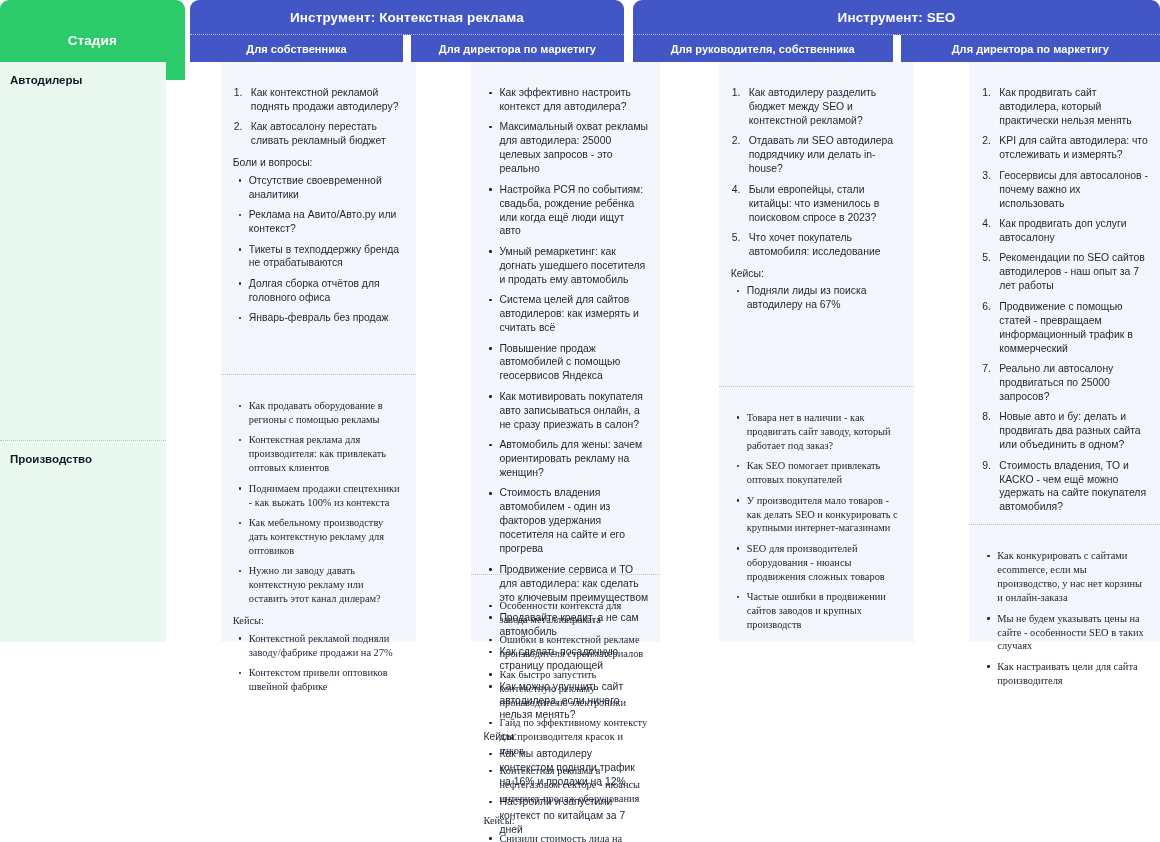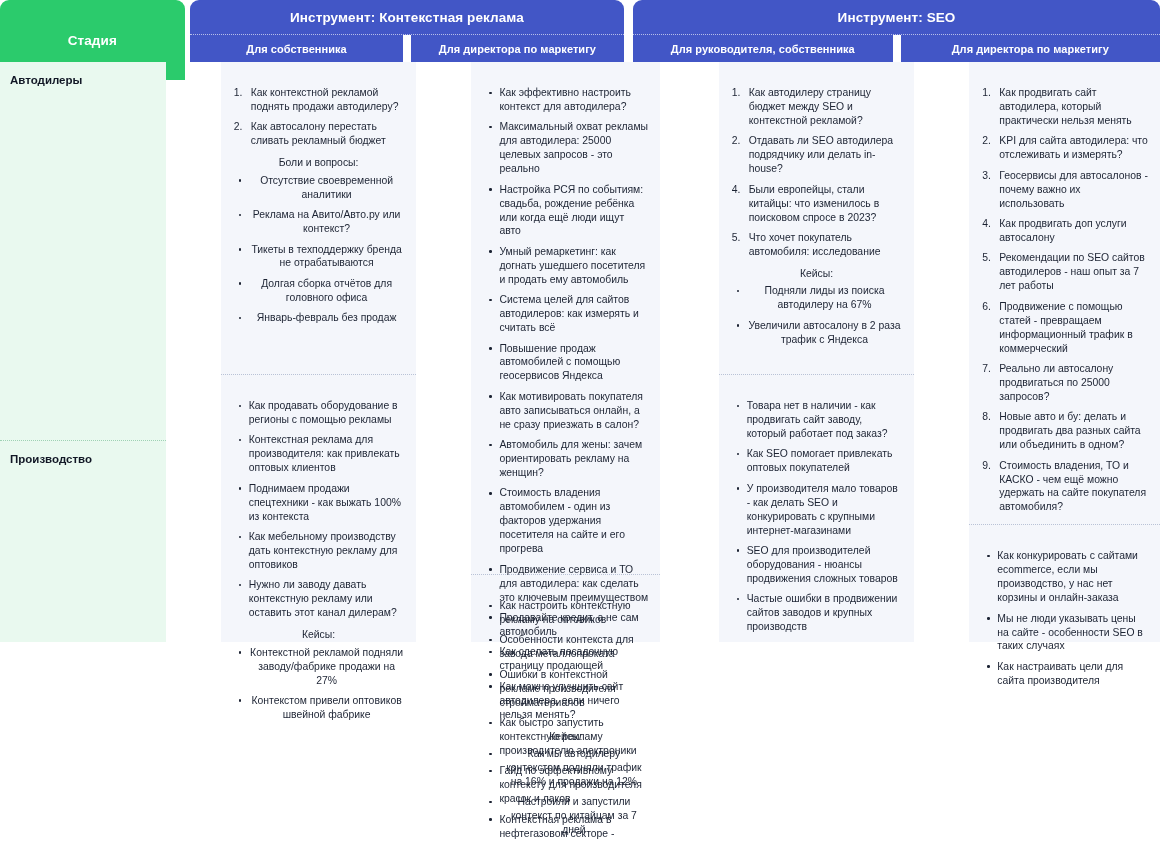--- a/index.html
+++ b/index.html
@@ -127,23 +127,23 @@
   }
   .content-col.c1 { width: 236px; }
   .content-col.c2 { width: 228px; }
   .content-col.c3 { width: 236px; }
   .content-col.c4 { width: 230px; }
 
   .cell {
     padding: 24px 12px 10px 12px;
   }
   .cell.row1 { height: 512px; }
-  .cell.row2 { height: 268px; border-top: 1px dotted #b9c2d6; }
-
-  .block + .block { margin-top: 7px; text-align: center; }
+  .cell.row2 { height: 268px; border-top: 1px dotted #b9c2d6; font-family: Liberation Serif, serif; }
+
+  .block + .block { margin-top: 7px; }
 
   .label {
     font-size: 10.4px;
     color: #1C2333;
     margin: 8px 0 4px 0;
     line-height: 1.3;
   }
 
   ol.list, ul.list {
     margin: 0;
@@ -286,21 +286,20 @@
             <ul class="list">
               <li>Как мы автодилеру контекстом подняли трафик на 16% и продажи на 12%</li>
               <li>Настроили и запустили контекст по китайцам за 7 дней</li>
               <li>53 тысячи клиентов за 3 месяца — как мы вернули автовладельцев на официальный сервис с помощью</li>
             </ul>
           </div>
         </div>
       <div class="cell row2">
           <div class="block">
             <ul class="list">
-              <li>Как настроить контекстную рекламу на оптовиков</li>
               <li>Особенности контекста для завода металлопроката</li>
               <li>Ошибки в контекстной рекламе производителя стройматериалов</li>
               <li>Как быстро запустить контекстную рекламу производителю электроники</li>
               <li>Гайд по эффективному контексту для производителя красок и лаков</li>
               <li>Контекстная реклама в нефтегазовом секторе - нюансы интернет-продаж оборудования</li>
             </ul>
           </div>
           <div class="block">
             <div class="label">Кейсы:</div>
             <ul class="list">
@@ -309,31 +308,30 @@
           </div>
         </div>
     </div>
 
     <div class="gap-col-lg"></div>
 
     <div class="content-col c3">
       <div class="cell row1">
           <div class="block">
             <ol class="list">
-              <li data-num="1">Как автодилеру страницу бюджет между SEO и контекстной рекламой?</li>
+              <li data-num="1">Как автодилеру разделить бюджет между SEO и контекстной рекламой?</li>
               <li data-num="2">Отдавать ли SEO автодилера подрядчику или делать in-house?</li>
               <li data-num="4">Были европейцы, стали китайцы: что изменилось в поисковом спросе в 2023?</li>
               <li data-num="5">Что хочет покупатель автомобиля: исследование</li>
             </ol>
           </div>
           <div class="block">
             <div class="label">Кейсы:</div>
             <ul class="list">
               <li>Подняли лиды из поиска автодилеру на 67%</li>
-              <li>Увеличили автосалону в 2 раза трафик с Яндекса</li>
             </ul>
           </div>
         </div>
       <div class="cell row2">
           <div class="block">
             <ul class="list">
               <li>Товара нет в наличии - как продвигать сайт заводу, который работает под заказ?</li>
               <li>Как SEO помогает привлекать оптовых покупателей</li>
               <li>У производителя мало товаров - как делать SEO и конкурировать с крупными интернет-магазинами</li>
               <li>SEO для производителей оборудования - нюансы продвижения сложных товаров</li>
@@ -358,21 +356,21 @@
               <li data-num="7">Реально ли автосалону продвигаться по 25000 запросов?</li>
               <li data-num="8">Новые авто и бу: делать и продвигать два разных сайта или объединить в одном?</li>
               <li data-num="9">Стоимость владения, ТО и КАСКО - чем ещё можно удержать на сайте покупателя автомобиля?</li>
             </ol>
           </div>
         </div>
       <div class="cell row2">
           <div class="block">
             <ul class="list">
               <li>Как конкурировать с сайтами ecommerce, если мы производство, у нас нет корзины и онлайн-заказа</li>
-              <li>Мы не люди указывать цены на сайте - особенности SEO в таких случаях</li>
+              <li>Мы не будем указывать цены на сайте - особенности SEO в таких случаях</li>
               <li>Как настраивать цели для сайта производителя</li>
             </ul>
           </div>
         </div>
     </div>
 
   </div>
 </div>
 
 </body></html>

